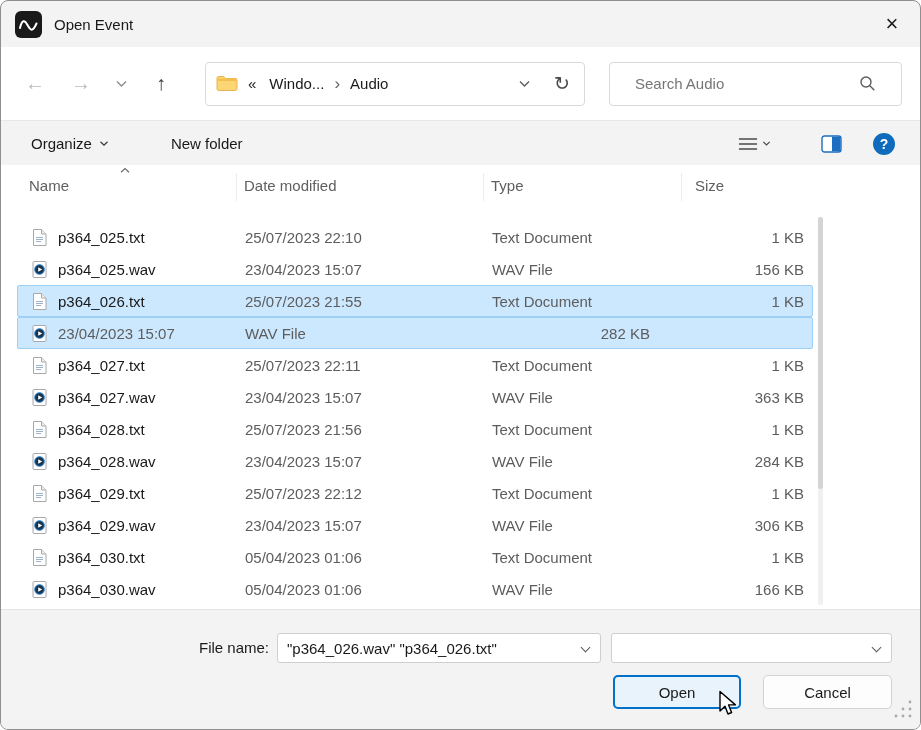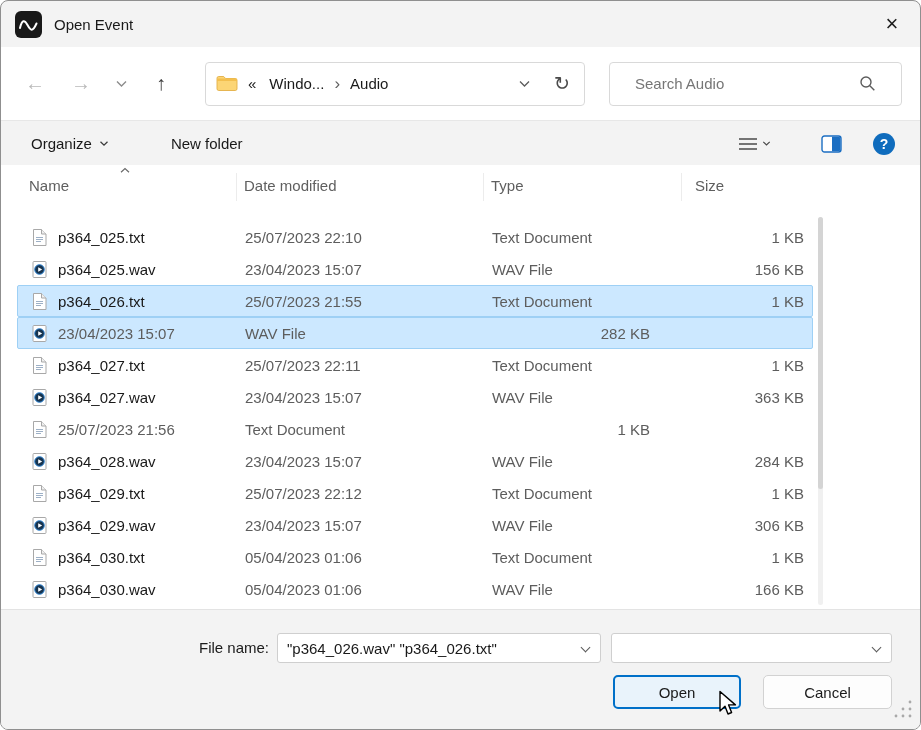--- a/index.html
+++ b/index.html
@@ -313,20 +313,21 @@
             <svg width="15" height="17" viewBox="0 0 15 17">
               <path d="M1.5 .5 h8 l4.5 4.5 v11.5 h-12.5 z" fill="#fff" stroke="#a8a8a8"></path>
               <path d="M9.5 .5 v4.5 h4.5" fill="#efefef" stroke="#a8a8a8"></path>
               <g stroke="#9db0c6" stroke-width="1">
                 <line x1="4" y1="8.5" x2="11" y2="8.5"></line>
                 <line x1="4" y1="10.5" x2="11" y2="10.5"></line>
                 <line x1="4" y1="12.5" x2="9" y2="12.5"></line>
               </g>
             </svg>
           </span>
+    <span class="cell c-name">p364_028.txt</span>
     <span class="cell c-date">25/07/2023 21:56</span>
     <span class="cell c-type">Text Document</span>
     <span class="cell c-size">1 KB</span>
   </div>
         <div class="row">
     <span class="cell icon-cell">
             <svg width="15" height="17" viewBox="0 0 15 17">
               <rect x="1" y="0.5" width="13" height="16" rx="1" fill="#fff" stroke="#a8a8a8"></rect>
               <circle cx="7.5" cy="8.5" r="4.8" fill="#17344f" stroke="#2f86d6" stroke-width="1"></circle>
               <path d="M6.2 6.3 L10.2 8.5 L6.2 10.7 Z" fill="#fff"></path>

